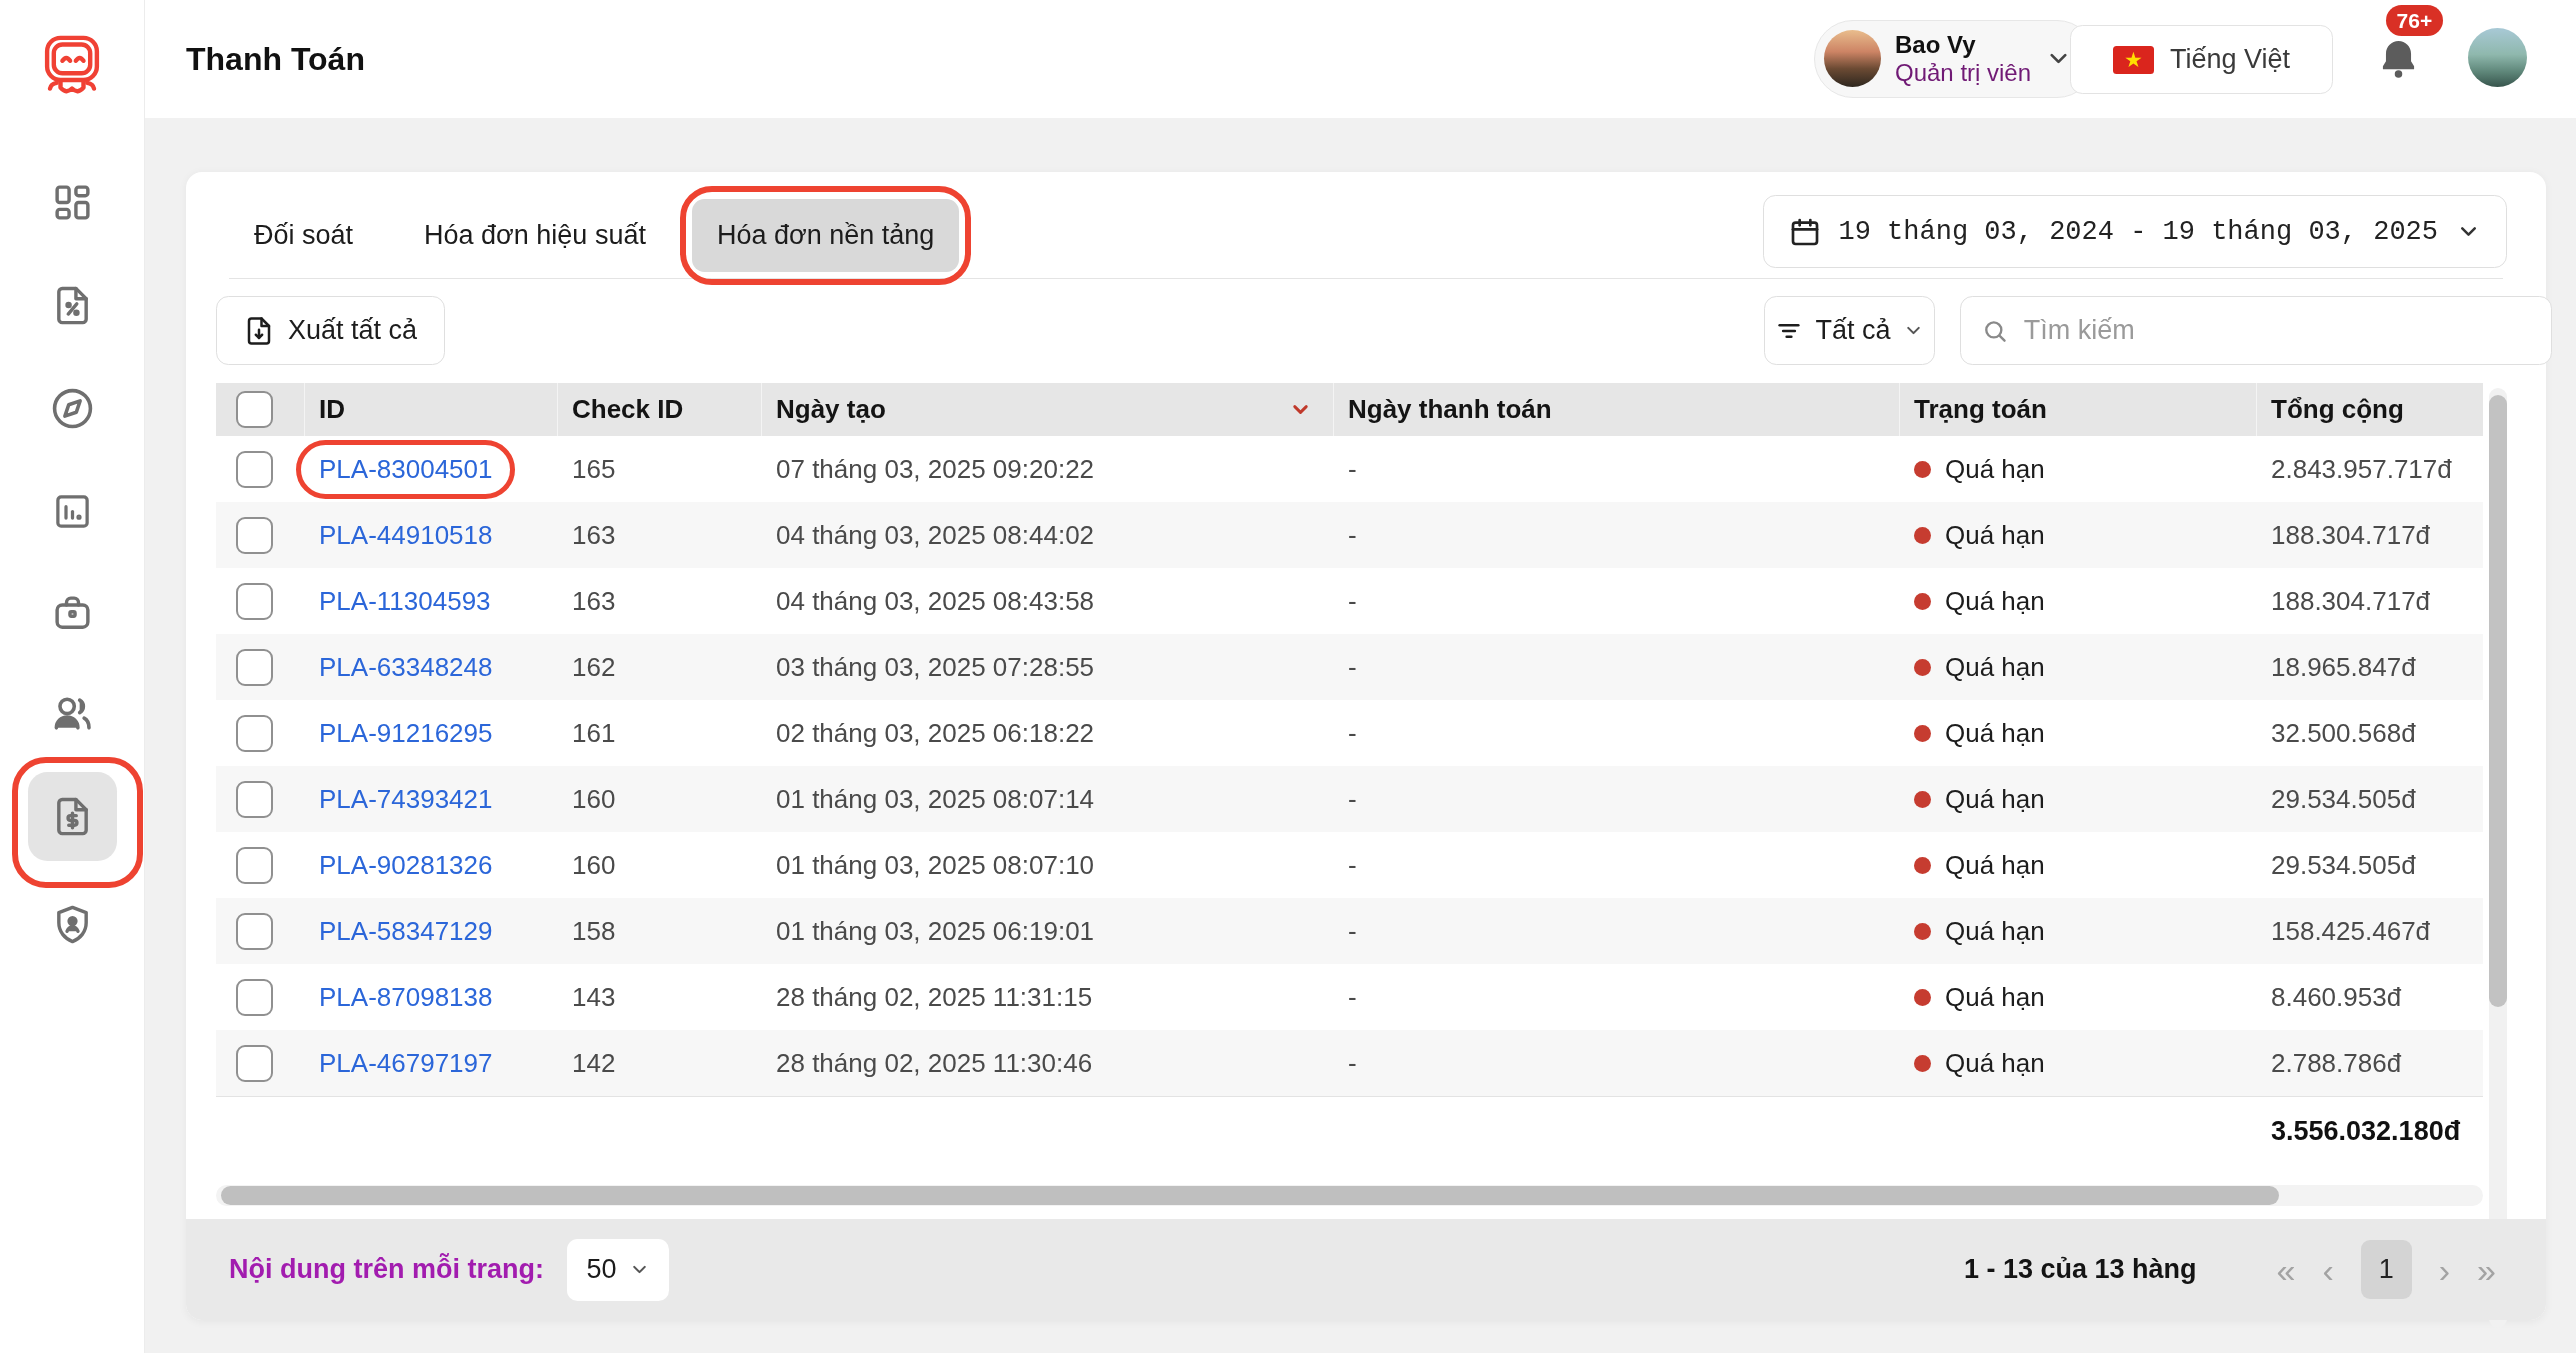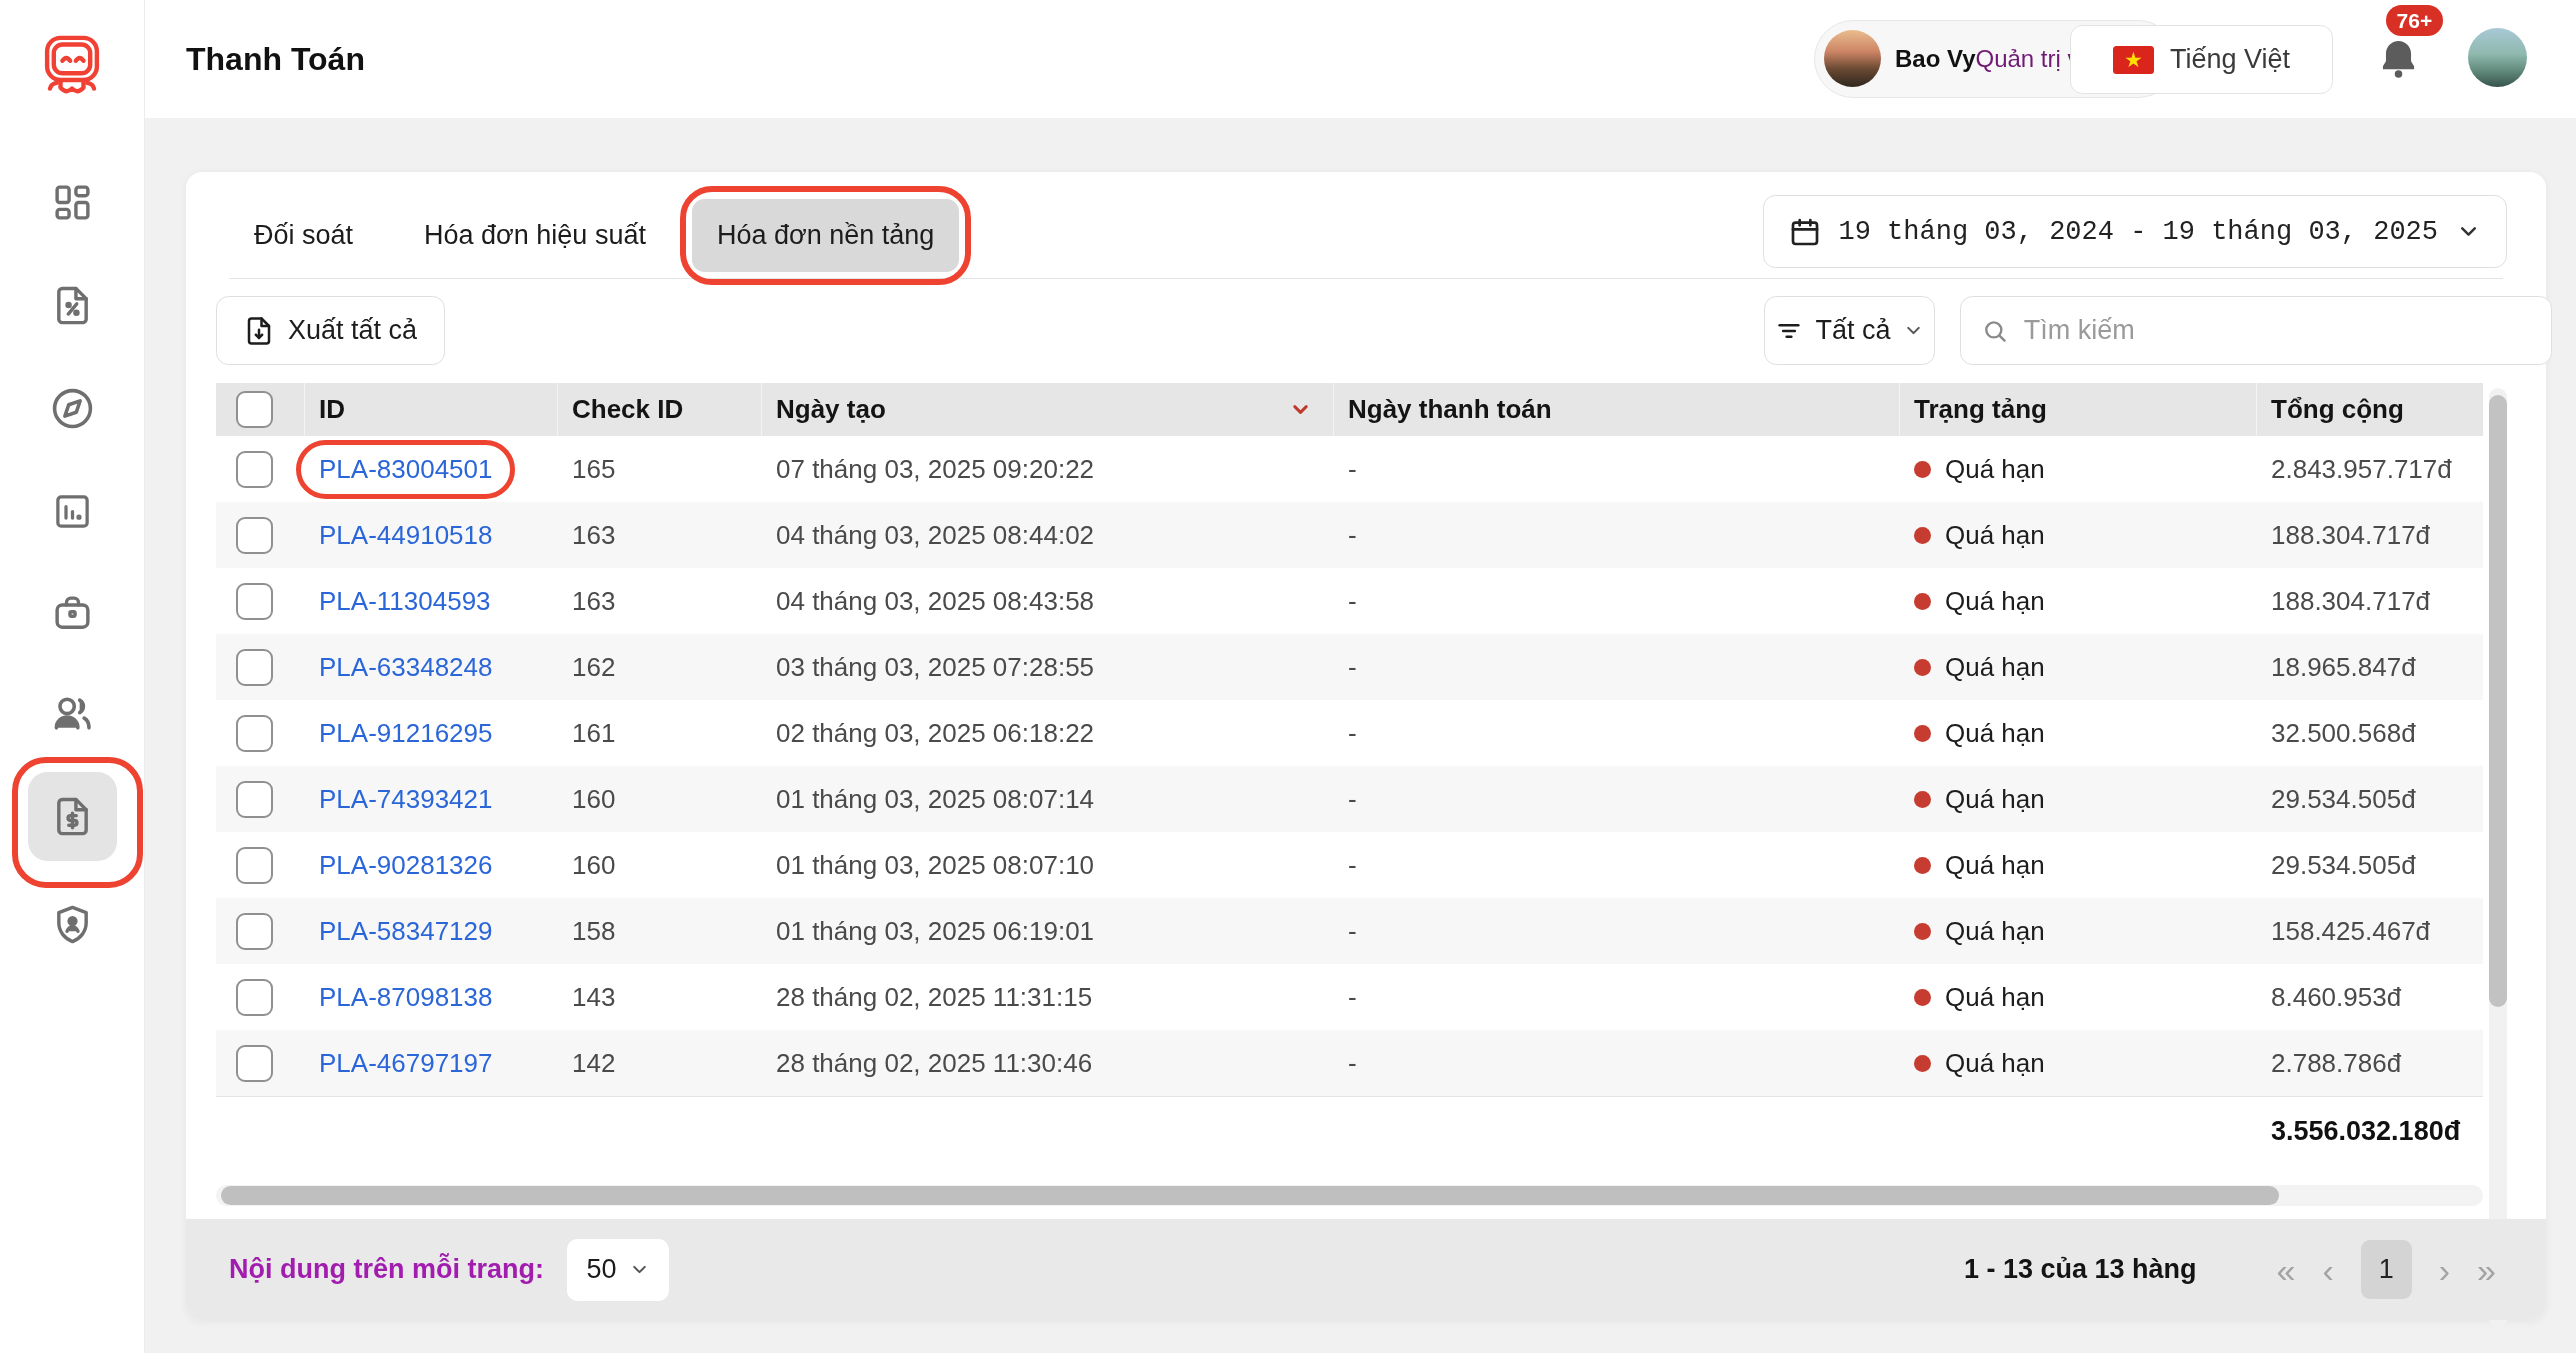--- a/index.html
+++ b/index.html
@@ -15,21 +15,21 @@
   .nav-item.active{height:89px;}
   .nav-item.active .activebg{position:absolute;left:27.5px;top:0;width:89px;height:89px;background:#e4e4e4;border-radius:19.5px;}
   .nav-item.active .icbox{position:relative;z-index:2;}
   .nav-item.active::after{content:"";position:absolute;left:12.4px;top:-15px;width:119px;height:119px;border:6.2px solid #ee4331;border-radius:34px;pointer-events:none;}
 
   
   .topbar{position:absolute;left:145px;top:0;width:2431px;height:118px;background:#fff;}
   .page-title{position:absolute;left:186px;top:41px;font-size:32px;font-weight:700;color:#111;}
   .user-chip{position:absolute;left:1814px;top:19.5px;height:76px;min-width:229px;background:#f7f7f7;border:1.8px solid #e7e7e7;border-radius:41px;display:flex;align-items:center;padding:0 23px 0 9px;gap:14px;cursor:pointer;}
   .chip-avatar{width:57px;height:57px;border-radius:50%;background:linear-gradient(180deg,#e9bd8d 0%,#cd8465 38%,#6b4a33 68%,#2e271f 100%);}
-  .chip-texts{display:flex;line-height:1.15;}
+  .chip-texts{display:flex;flex-direction:column;line-height:1.15;}
   .chip-name{font-size:24px;font-weight:700;color:#111;}
   .chip-role{font-size:24px;color:#701a75;}
   .lang-btn{position:absolute;left:2070px;top:25px;height:67px;width:261px;background:#fff;border:1.8px solid #e3e3e3;border-radius:12.4px;display:flex;align-items:center;justify-content:center;gap:16px;cursor:pointer;}
   .flag{width:41px;height:28px;background:#da251d;border-radius:3.5px;display:flex;align-items:center;justify-content:center;color:#ffde00;font-size:21px;line-height:1;}
   .lang-label{font-size:27px;color:#3a3a3a;}
   .bell-wrap{position:absolute;left:2377px;top:35px;width:43px;height:48px;cursor:pointer;}
   .badge{position:absolute;left:2386px;top:5.3px;background:#d93025;color:#fff;font-size:21px;font-weight:700;border-radius:886px;padding:3.5px 10.6px;z-index:3;}
   .top-avatar{position:absolute;left:2468px;top:28px;width:59px;height:59px;border-radius:50%;cursor:pointer;background:linear-gradient(180deg,#a8c9d6 0%,#8fb8ad 45%,#5d8578 75%,#37544c 100%);}
 
   
@@ -278,21 +278,21 @@
           </div>
         <div class="th col-id">ID</div>
         <div class="th col-check">Check ID</div>
         <div class="th col-created">
           <span>Ngày tạo</span>
           <svg class="sort-ic" viewBox="0 0 24 24" width="23" height="23" fill="none" stroke="#c0392b" stroke-width="3" stroke-linecap="round" stroke-linejoin="round">
               <polyline points="6 9 12 15 18 9"></polyline>
             </svg>
         </div>
         <div class="th col-paid">Ngày thanh toán</div>
-        <div class="th col-status">Trạng tảng</div>
+        <div class="th col-status">Trạng toán</div>
         <div class="th col-total" style="border-right:none">Tổng cộng</div>
       </div>
 
       <div id="tbody">
           <div class="tr">
             <div class="td col-cb">
               <span class="cb"></span>
             </div>
             <div class="td col-id">
               <span class="idlink annotated">PLA-83004501</span>

